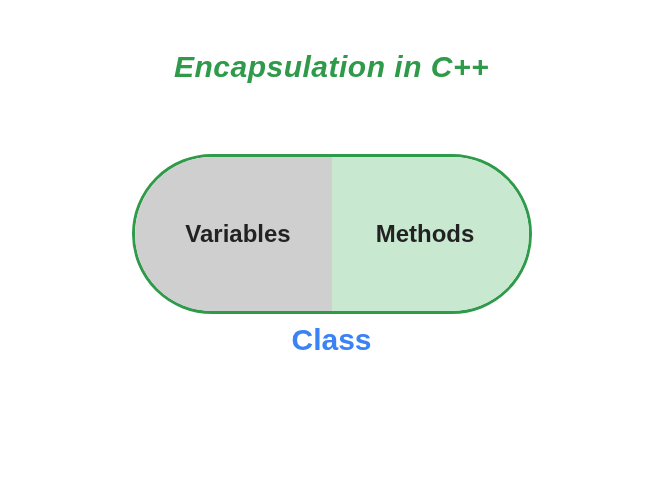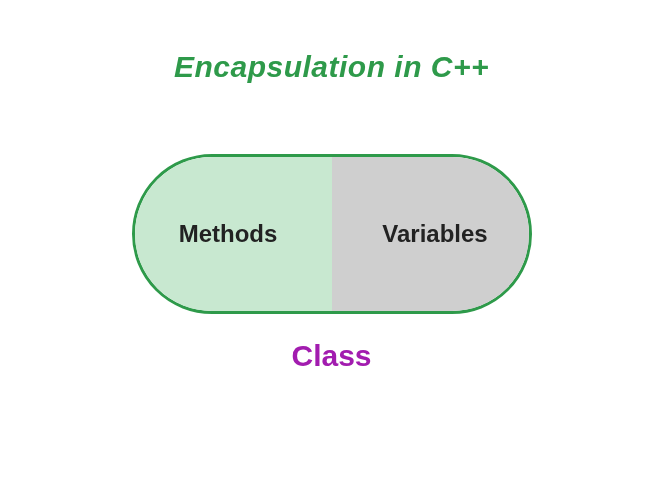--- a/index.html
+++ b/index.html
@@ -58,35 +58,35 @@
       font-size: 24px;
       font-weight: 700;
     }
     .half.left .half-label {
       margin-left: -10px;
     }
     .half.right .half-label {
       margin-right: -10px;
     }
     .class-label {
-      margin-top: 25px;
-      color: #a21caf;
+      margin-top: 9px;
+      color: #3b82f6;
       font-size: 30px;
       font-weight: 700;
     }
   </style>
 </head>
 <body>
 
 <div class="title">Encapsulation in C++</div>
 
 <div class="capsule-wrapper">
   <div class="capsule">
+    <div class="half right">
+      <span class="half-label">Variables</span>
+    </div>
     <div class="half left">
       <span class="half-label">Methods</span>
-    </div>
-    <div class="half right">
-      <span class="half-label">Variables</span>
     </div>
   </div>
 </div>
 
 <div class="class-label">Class</div>
 
 </body></html>

